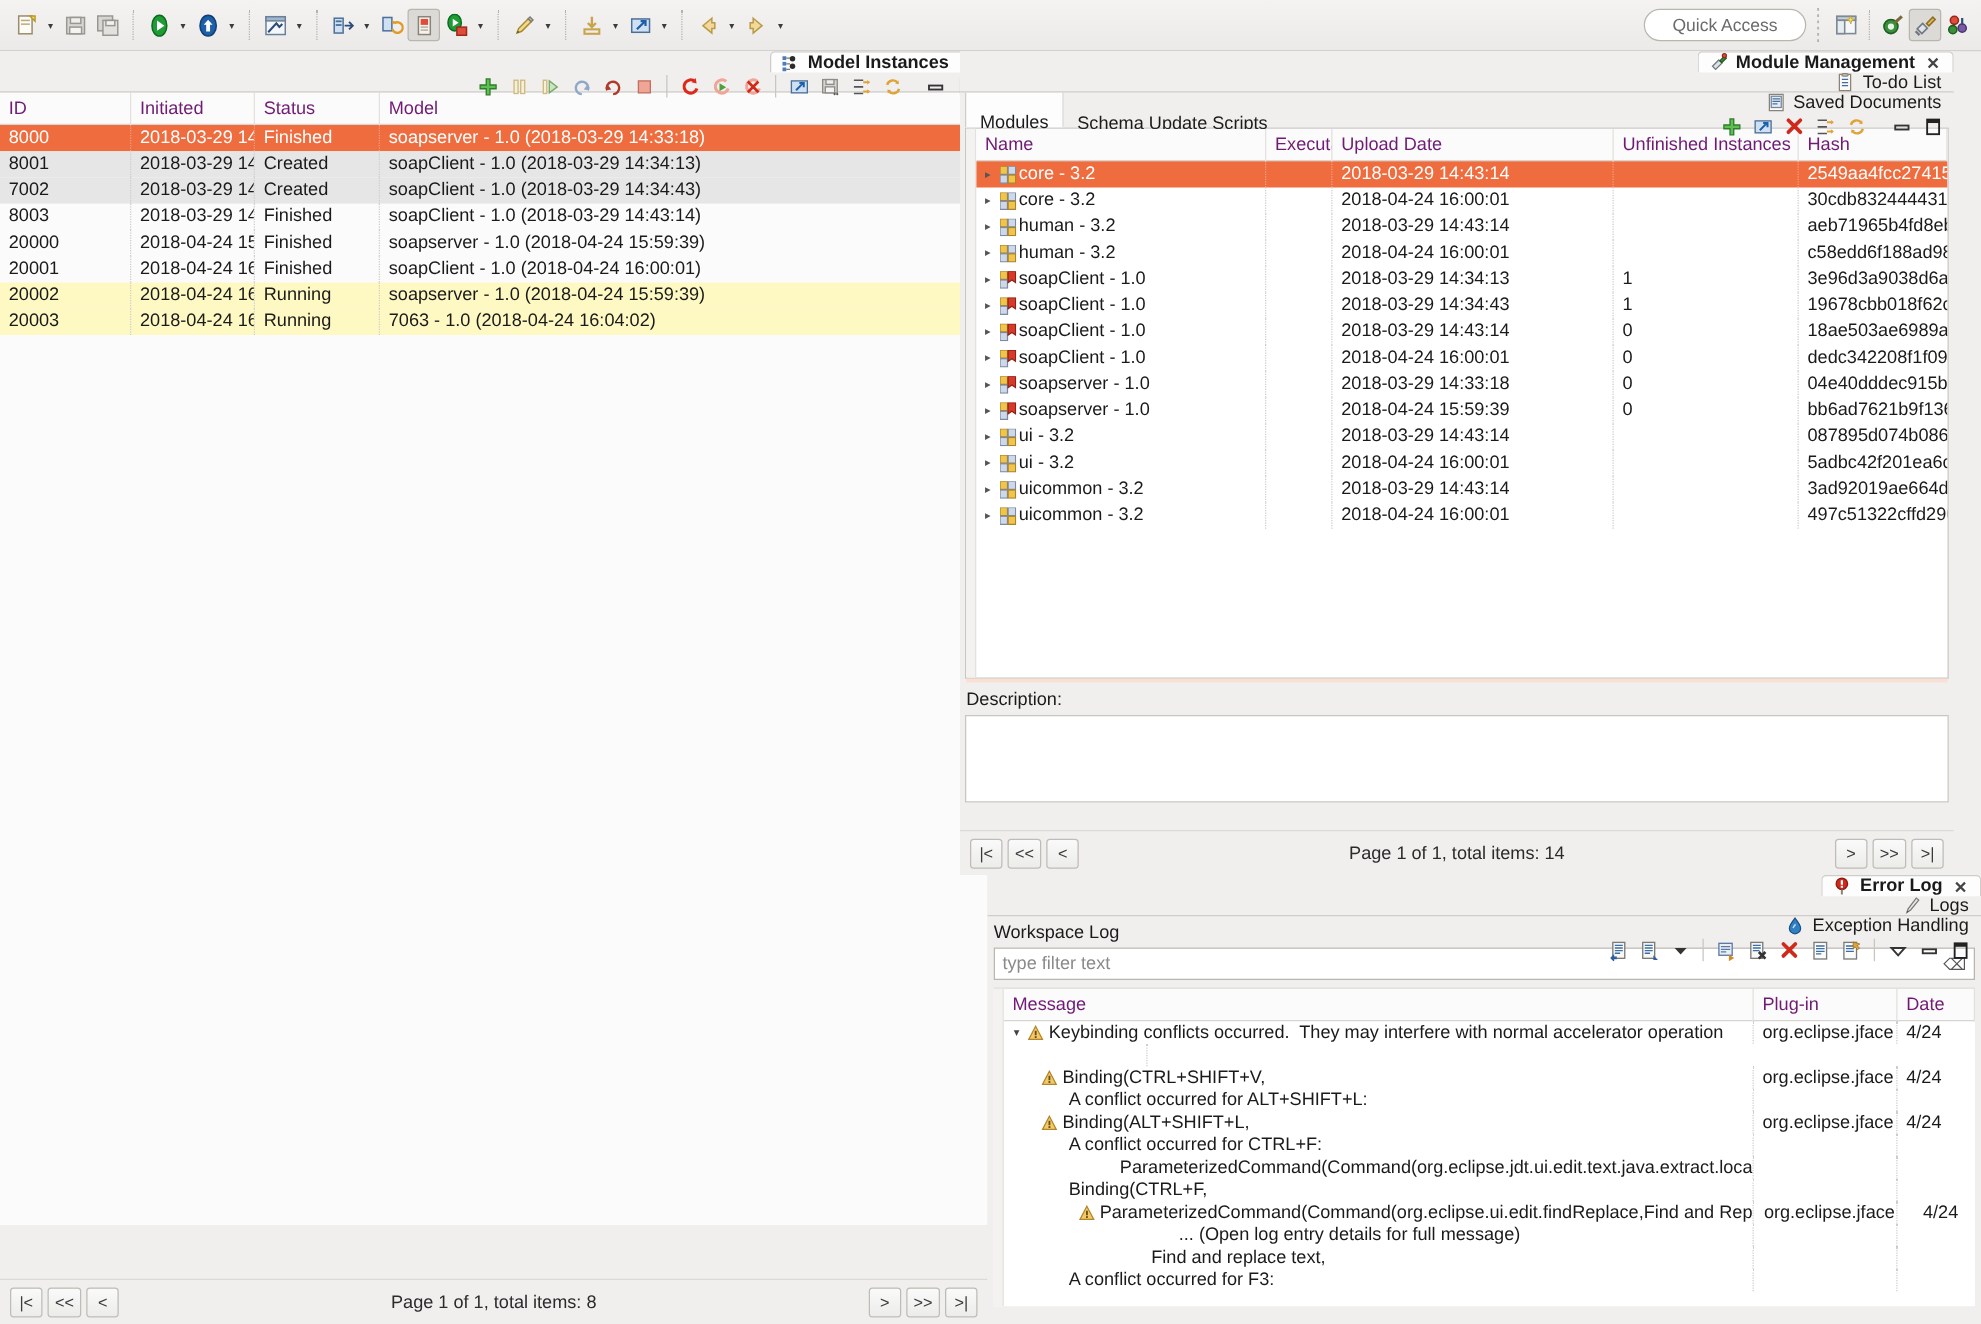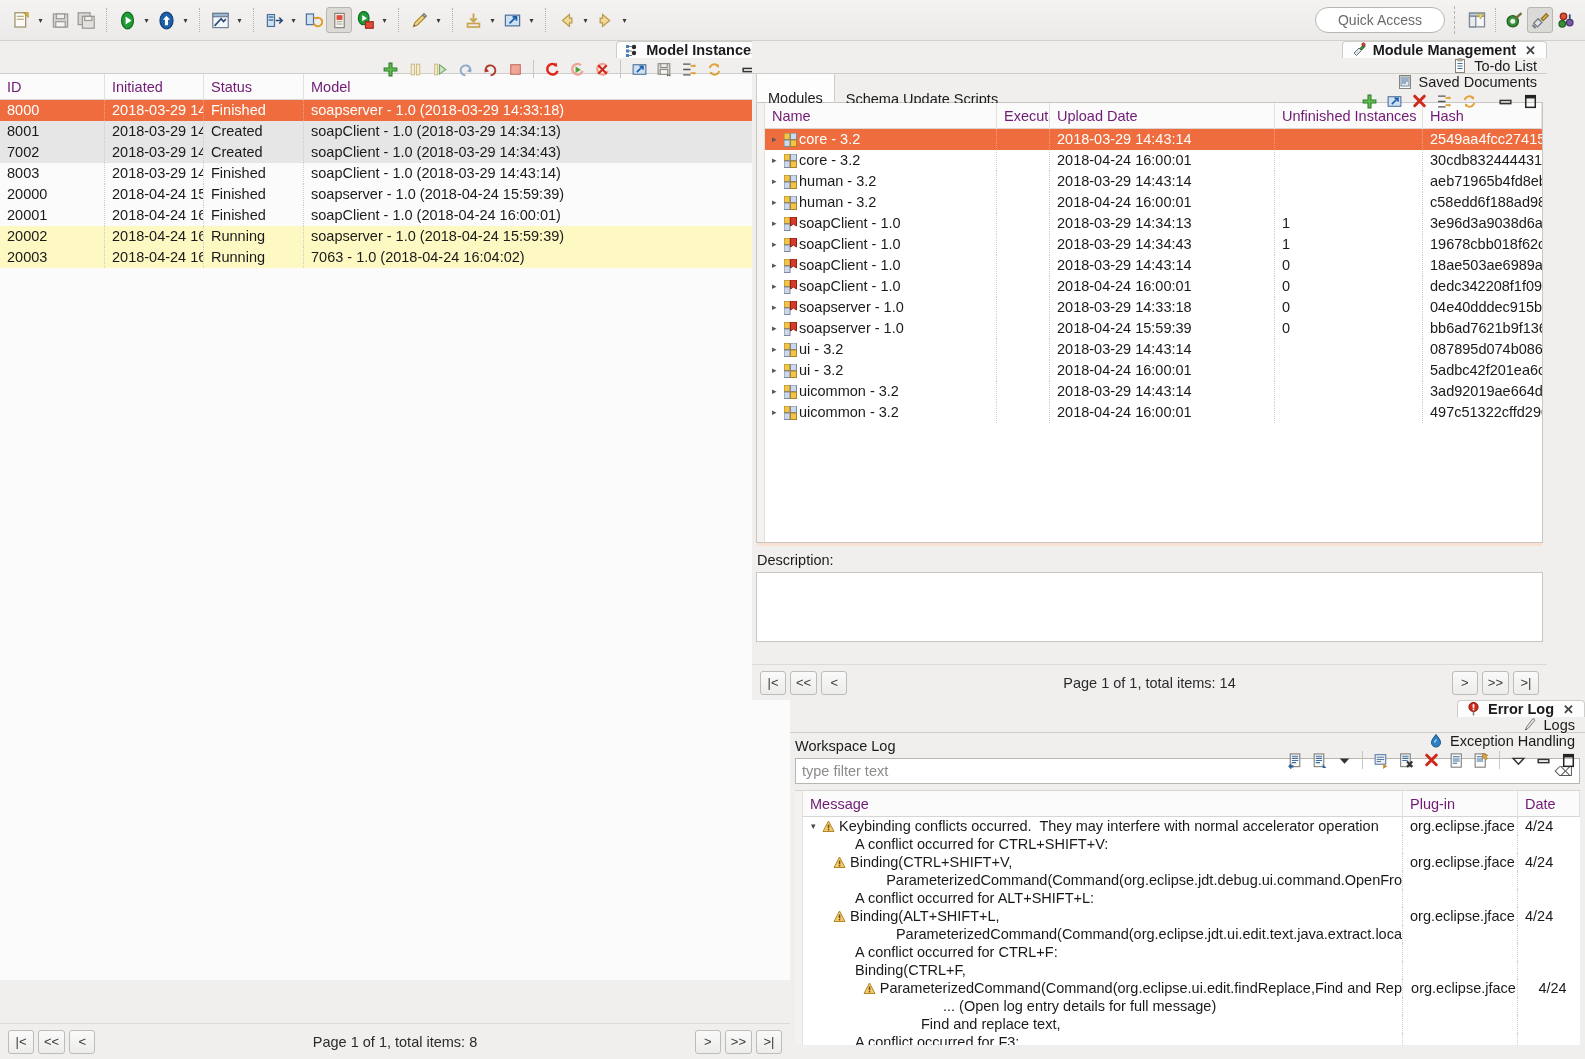--- a/index.html
+++ b/index.html
@@ -497,21 +497,21 @@
       <div class="pbtn">&lt;</div>
       <div class="pager-mid">Page 1 of 1, total items: 8</div>
       <div class="pager-right">
         <div class="pbtn">&gt;</div>
         <div class="pbtn">&gt;&gt;</div>
         <div class="pbtn">&gt;|</div>
       </div>
     </div>
   </div>
 
-  <div class="panel" style="left:752px;top:41px;width:795px;height:659px;">
+  <div class="panel" style="left:768px;top:41px;width:795px;height:659px;">
 
     <div class="panel-tabbar" id="mm-tabbar" style="border-bottom:1px solid #cfcdc9;">
         <div class="ptab active" style="margin-left:4px;">
           <span style="display:flex;">
             <svg width="16" height="16" viewBox="0 0 16 16">
               <path d="M3 11l5-5 2.5 2.5L5.5 13.5z" fill="#dfe3e8" stroke="#6f7781"></path>
               <path d="M9 6.5l3.5-3.5 1.5 1.5-3.5 3.5z" fill="#3a8f3a" stroke="#1e5e1e"></path>
               <circle cx="12.5" cy="2.5" r="1.6" fill="#e04b3a" stroke="#93281c"></circle>
             </svg>
           </span>
@@ -992,59 +992,53 @@
             <div class="log-row" style="height:18px;line-height:18px;">
               <div class="log-msg" style="display:flex;align-items:center;"><span style="display:inline-block;width:4px"></span><span style="font-size:9px;color:#444;width:11px;">▾</span><span class="warn-icon" style="margin-right:4px;display:inline-flex;"><svg width="13" height="13" viewBox="0 0 13 13">
                     <path d="M6.5 1l5.5 10.5H1z" fill="#f3c969" stroke="#b3862a"></path>
                     <rect x="5.8" y="4.6" width="1.5" height="3.6" fill="#6a4e12"></rect>
                     <rect x="5.8" y="8.9" width="1.5" height="1.5" fill="#6a4e12"></rect>
                   </svg></span><span>Keybinding conflicts occurred.  They may interfere with normal accelerator operation</span></div>
               <div class="log-plug">org.eclipse.jface</div>
               <div class="log-date">4/24</div>
             </div>
             <div class="log-row" style="height:18px;line-height:18px;">
-              <div class="log-msg" style="display:flex;align-items:center;"><span style="display:inline-block;width:48px"></span><span style="display:inline-block;width:0px"></span><span>A conflict occurred for CTRL+SHIFT+V:</span></div>
               <div class="log-plug"></div>
               <div class="log-date"></div>
             </div>
             <div class="log-row" style="height:18px;line-height:18px;">
               <div class="log-msg" style="display:flex;align-items:center;"><span style="display:inline-block;width:26px"></span><span class="warn-icon" style="margin-right:4px;display:inline-flex;"><svg width="13" height="13" viewBox="0 0 13 13">
                     <path d="M6.5 1l5.5 10.5H1z" fill="#f3c969" stroke="#b3862a"></path>
                     <rect x="5.8" y="4.6" width="1.5" height="3.6" fill="#6a4e12"></rect>
                     <rect x="5.8" y="8.9" width="1.5" height="1.5" fill="#6a4e12"></rect>
                   </svg></span><span>Binding(CTRL+SHIFT+V,</span></div>
               <div class="log-plug">org.eclipse.jface</div>
               <div class="log-date">4/24</div>
             </div>
             <div class="log-row" style="height:18px;line-height:18px;">
-              <div class="log-msg" style="display:flex;align-items:center;"><span style="display:inline-block;width:92px"></span><span style="display:inline-block;width:0px"></span><span>ParameterizedCommand(Command(org.eclipse.jdt.debug.ui.command.OpenFro</span></div>
-              <div class="log-plug"></div>
-              <div class="log-date"></div>
-            </div>
-            <div class="log-row" style="height:18px;line-height:18px;">
               <div class="log-msg" style="display:flex;align-items:center;"><span style="display:inline-block;width:48px"></span><span style="display:inline-block;width:0px"></span><span>A conflict occurred for ALT+SHIFT+L:</span></div>
               <div class="log-plug"></div>
               <div class="log-date"></div>
             </div>
             <div class="log-row" style="height:18px;line-height:18px;">
               <div class="log-msg" style="display:flex;align-items:center;"><span style="display:inline-block;width:26px"></span><span class="warn-icon" style="margin-right:4px;display:inline-flex;"><svg width="13" height="13" viewBox="0 0 13 13">
                     <path d="M6.5 1l5.5 10.5H1z" fill="#f3c969" stroke="#b3862a"></path>
                     <rect x="5.8" y="4.6" width="1.5" height="3.6" fill="#6a4e12"></rect>
                     <rect x="5.8" y="8.9" width="1.5" height="1.5" fill="#6a4e12"></rect>
                   </svg></span><span>Binding(ALT+SHIFT+L,</span></div>
               <div class="log-plug">org.eclipse.jface</div>
               <div class="log-date">4/24</div>
             </div>
             <div class="log-row" style="height:18px;line-height:18px;">
-              <div class="log-msg" style="display:flex;align-items:center;"><span style="display:inline-block;width:92px"></span><span style="display:inline-block;width:0px"></span><span>ParameterizedCommand(Command(org.eclipse.jdt.ui.edit.text.java.extract.loca</span></div>
+              <div class="log-msg" style="display:flex;align-items:center;"><span style="display:inline-block;width:48px"></span><span style="display:inline-block;width:0px"></span><span>A conflict occurred for CTRL+F:</span></div>
               <div class="log-plug"></div>
               <div class="log-date"></div>
             </div>
             <div class="log-row" style="height:18px;line-height:18px;">
-              <div class="log-msg" style="display:flex;align-items:center;"><span style="display:inline-block;width:48px"></span><span style="display:inline-block;width:0px"></span><span>A conflict occurred for CTRL+F:</span></div>
+              <div class="log-msg" style="display:flex;align-items:center;"><span style="display:inline-block;width:92px"></span><span style="display:inline-block;width:0px"></span><span>ParameterizedCommand(Command(org.eclipse.jdt.ui.edit.text.java.extract.loca</span></div>
               <div class="log-plug"></div>
               <div class="log-date"></div>
             </div>
             <div class="log-row" style="height:18px;line-height:18px;">
               <div class="log-msg" style="display:flex;align-items:center;"><span style="display:inline-block;width:48px"></span><span style="display:inline-block;width:0px"></span><span>Binding(CTRL+F,</span></div>
               <div class="log-plug"></div>
               <div class="log-date"></div>
             </div>
             <div class="log-row" style="height:18px;line-height:18px;text-align:center;">
               <div class="log-msg" style="display:flex;align-items:center;"><span style="display:inline-block;width:92px"></span><span class="warn-icon" style="margin-right:4px;display:inline-flex;"><svg width="13" height="13" viewBox="0 0 13 13">

